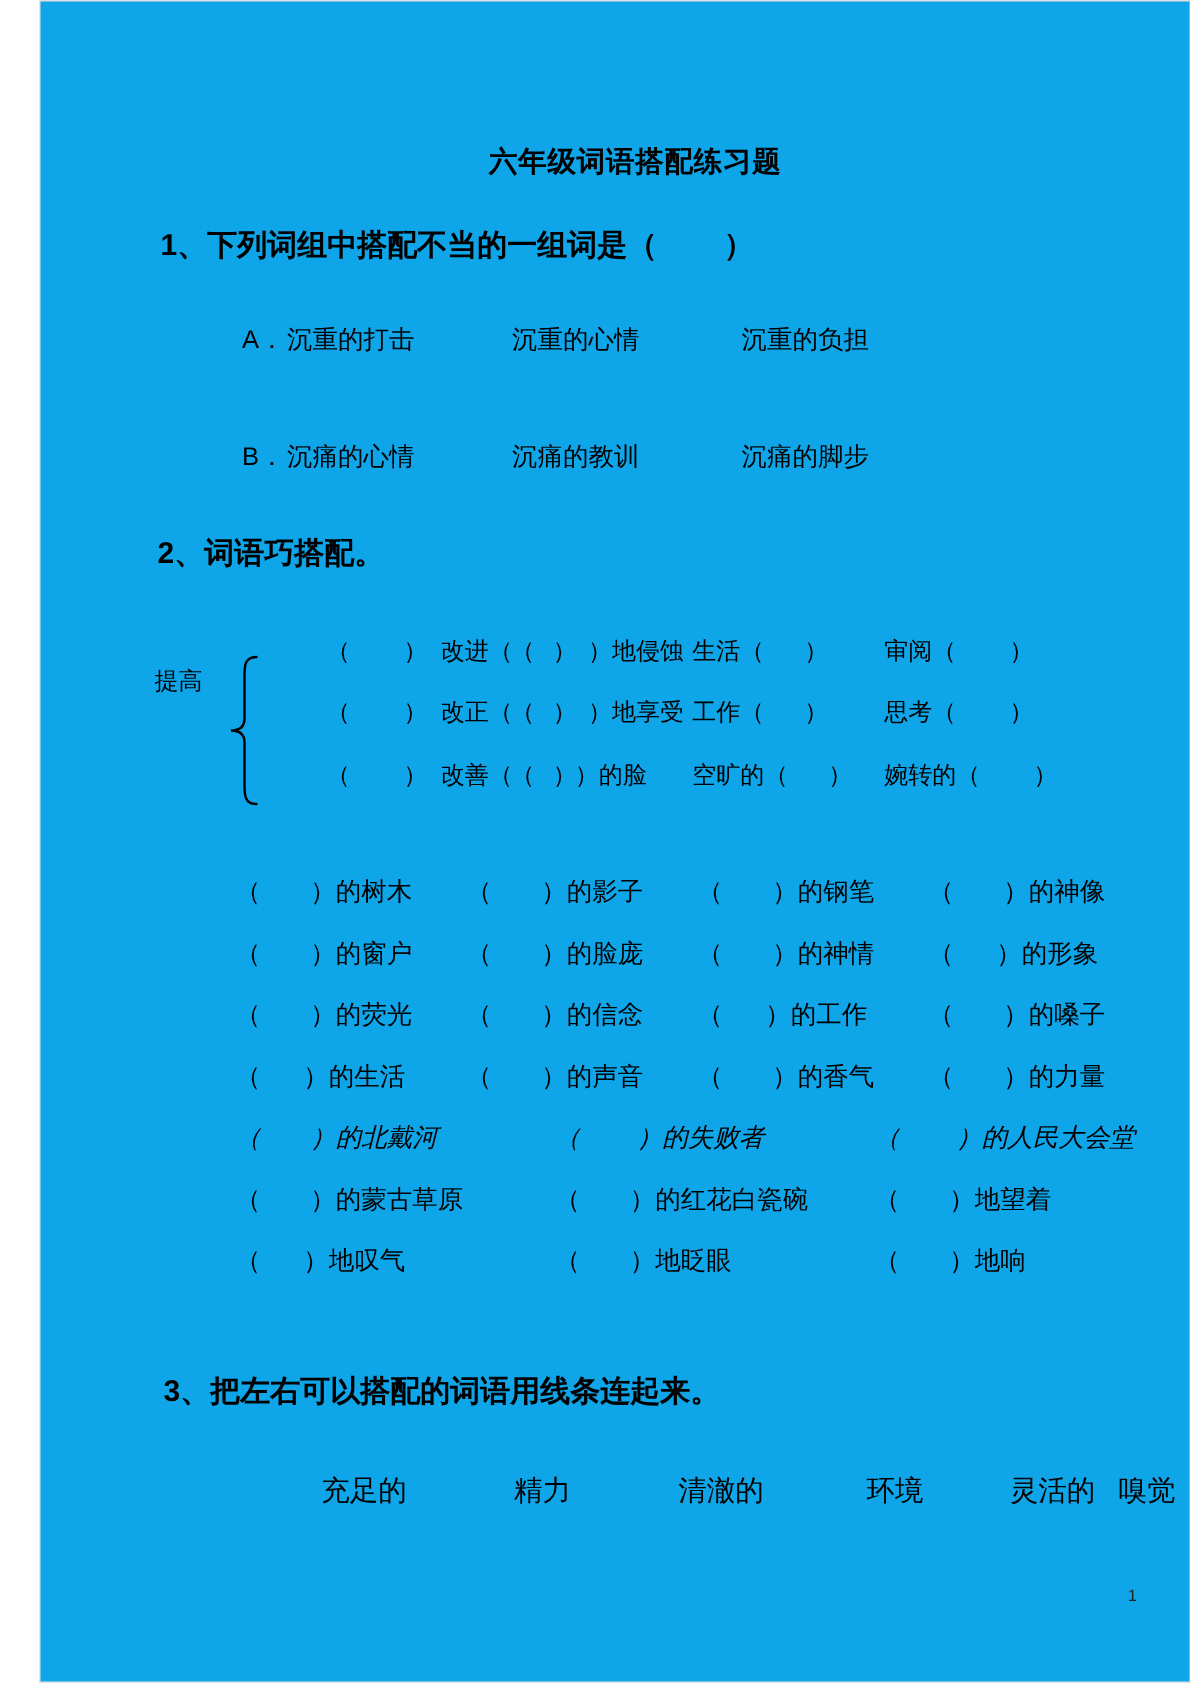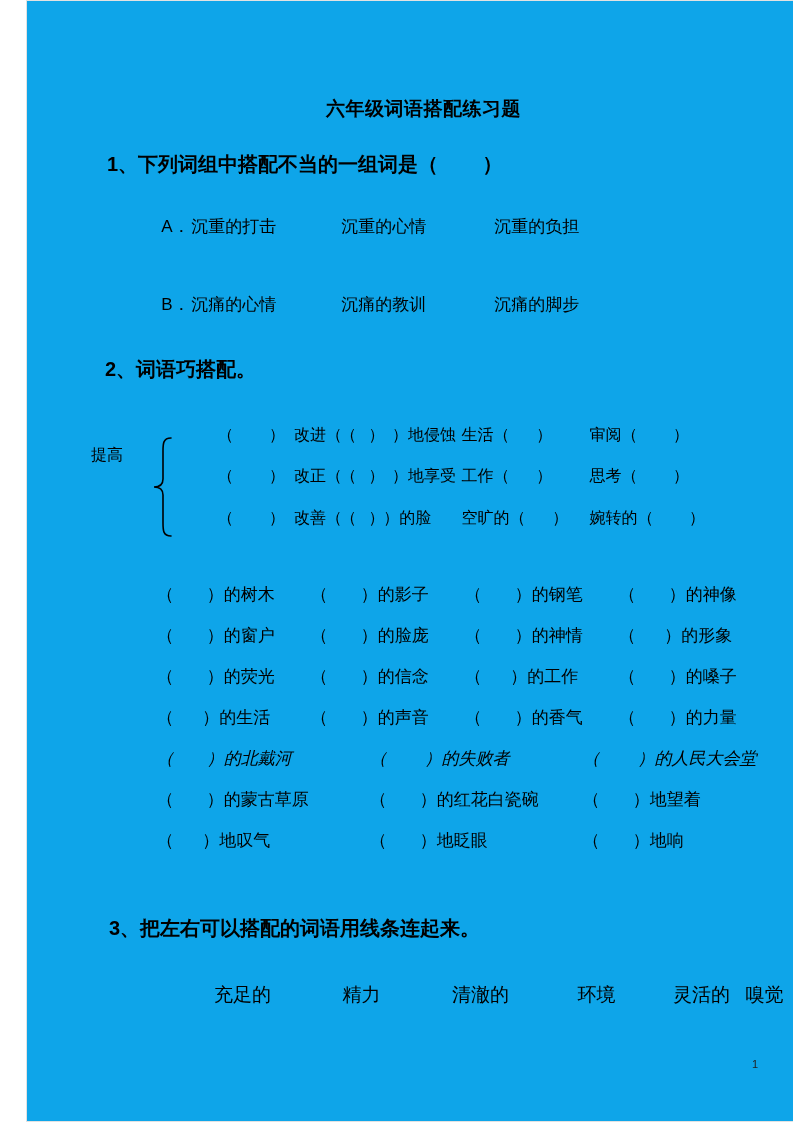--- a/index.html
+++ b/index.html
@@ -72,21 +72,21 @@
   }
 
   
   .brace-block {
     position: relative;
     margin-top: 22px;
     height: 110px;
   }
   .brace-label {
     position: absolute;
-    left: 64px;
+    left: 76px;
     top: 46px;
     font-size: 16px;
     line-height: 1;
   }
   .brace-glyph {
     position: absolute;
     left: 124px;
     top: 34px;
     width: 22px;
     height: 104px;

